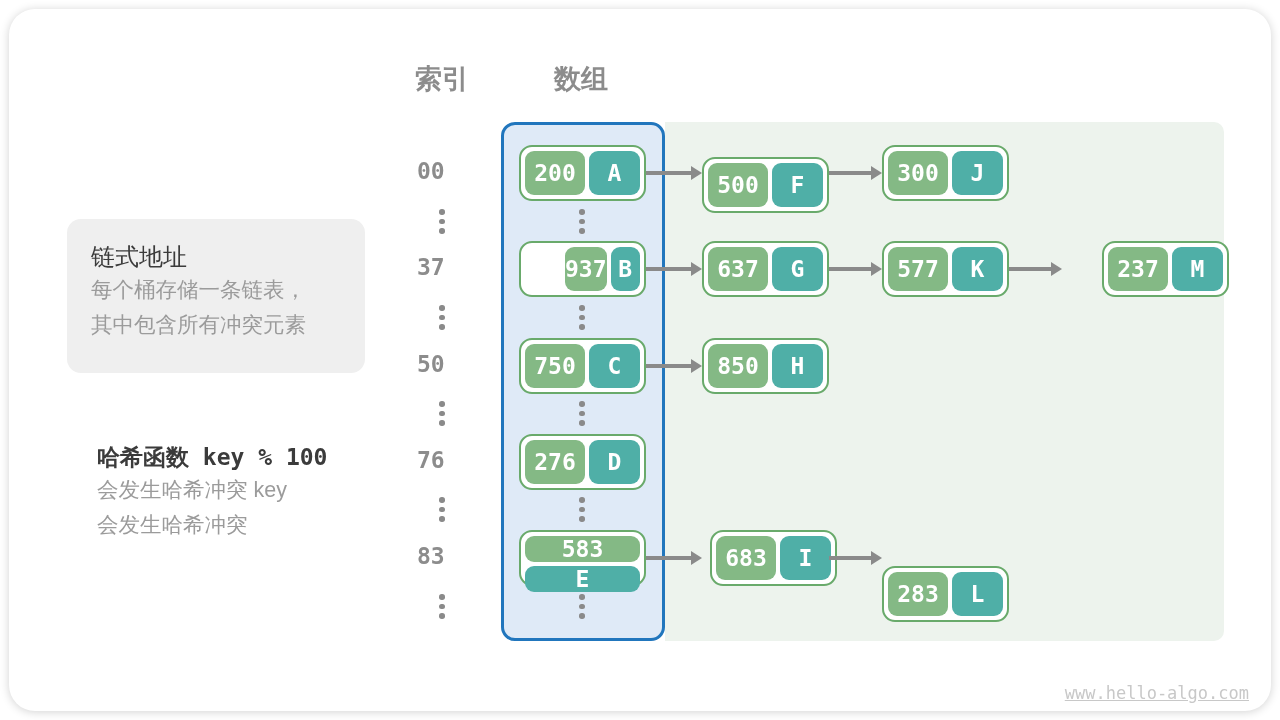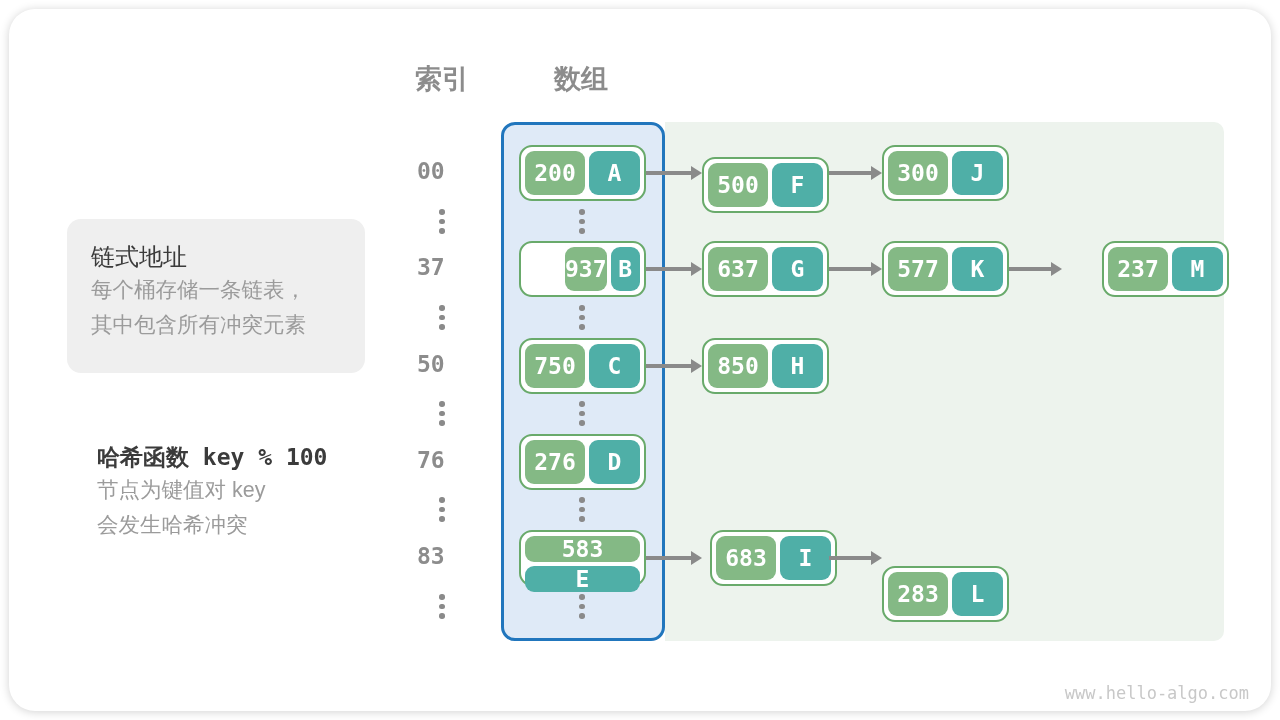--- a/index.html
+++ b/index.html
@@ -66,41 +66,41 @@
     content:'';position:absolute;right:-11px;top:50%;transform:translateY(-50%);
     width:0;height:0;border-left:11px solid var(--arrow-gray);
     border-top:7px solid transparent;border-bottom:7px solid transparent;
   }
   .dots{position:absolute;display:flex;flex-direction:column;gap:4px;}
   .dot{width:5.5px;height:5.5px;border-radius:50%;background:var(--arrow-gray);}
   
   .watermark{
     position:absolute;left:1000px;top:674px;width:240px;text-align:right;
     font-family:"DejaVu Sans Mono","Liberation Mono",monospace;
-    font-size:17px;color:var(--watermark-gray);
+    font-size:17px;color:var(--watermark-gray);text-decoration:underline;
   }
 </style>
 </head>
 <body>
 
 <div id="canvas">
   <div class="card">
 
     <div class="hdr hdr-index">索引</div>
     <div class="hdr hdr-array">数组</div>
 
     <div class="info-box">
       <div class="info-title">链式地址</div>
       <div class="info-line">每个桶存储一条链表，</div>
       <div class="info-line">其中包含所有冲突元素</div>
     </div>
 
     <div class="hash-note">
       <div class="hash-title">哈希函数 key % 100</div>
-      <div class="hash-line">节点为键值对 key</div>
+      <div class="hash-line">会发生哈希冲突 key</div>
       <div class="hash-line">会发生哈希冲突</div>
     </div>
 
     <div class="array-bg"></div>
     <div class="list-bg"></div>
 
     <div>
         <div class="index-label" style="top: 149px;">00</div>
         <div class="node" style="left: 510px; top: 136px;">
           <div class="pill key">200</div>

